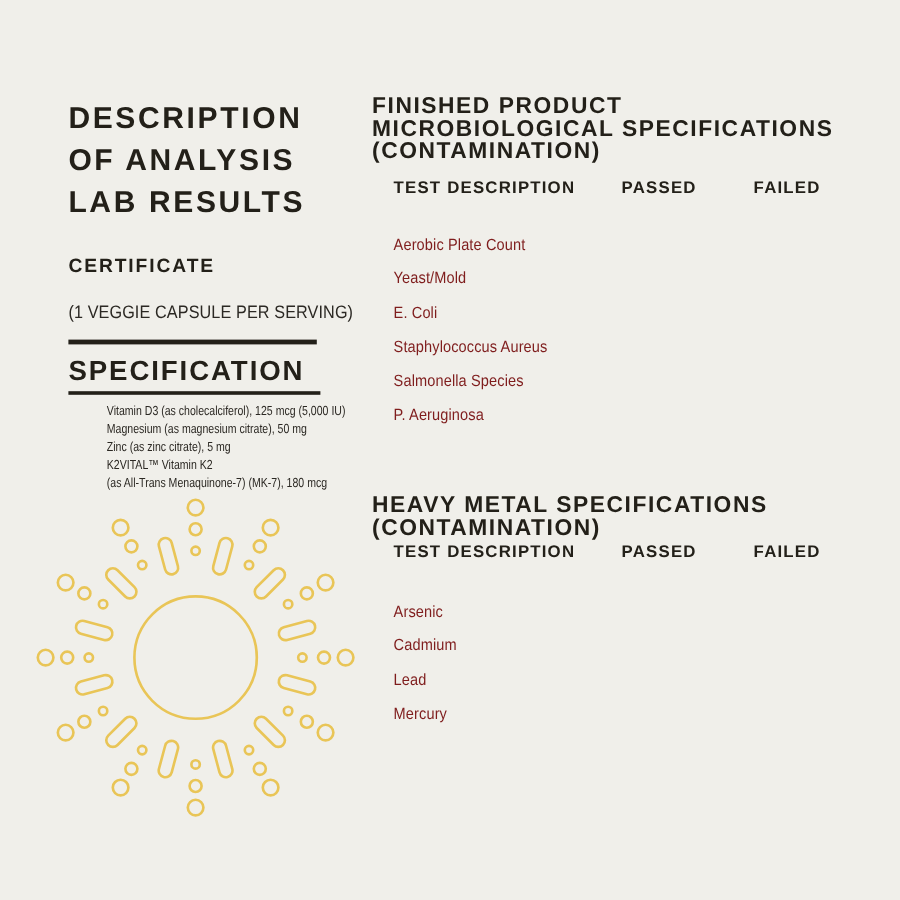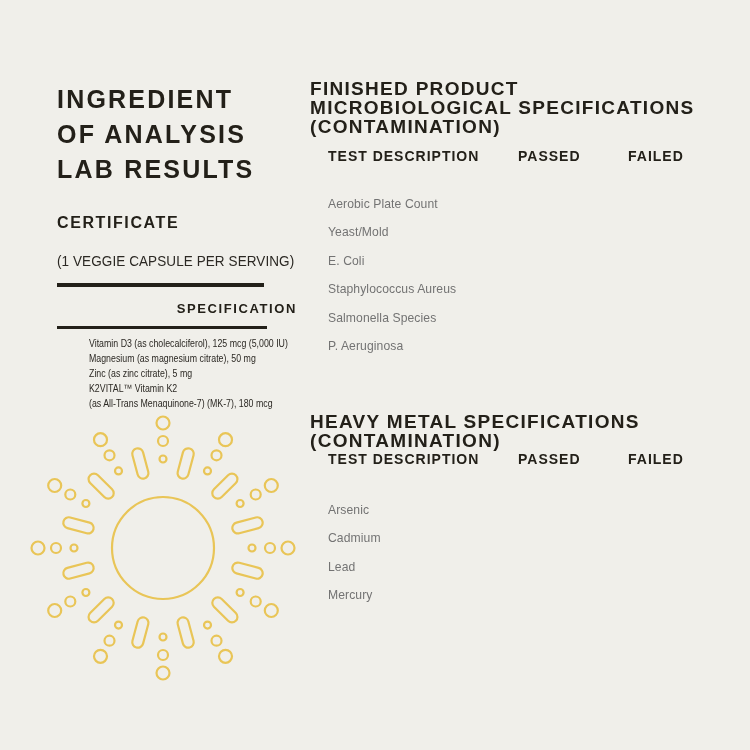--- a/index.html
+++ b/index.html
@@ -8,50 +8,50 @@
     background:#f0efea;
     font-family:"Liberation Sans", sans-serif;
     color:#232019;
   }
   
   .left-col{position:absolute;left:57px;top:82px;width:240px;}
   .page-title{font-size:25px;font-weight:bold;letter-spacing:2.2px;line-height:35px;color:#232019;}
   .ingredient-heading{margin-top:26px;font-size:16px;font-weight:bold;letter-spacing:1.6px;line-height:19px;}
   .serving-note{margin-top:20px;font-size:15px;letter-spacing:0.1px;color:#2b2823;}
   .rule{margin-top:14px;width:207px;height:4px;background:#232019;}
-  .spec-heading{margin-top:12px;font-size:13px;font-weight:bold;letter-spacing:1.6px;line-height:20px;text-align:right;}
+  .spec-heading{margin-top:12px;font-size:23px;font-weight:bold;letter-spacing:1.6px;line-height:20px;}
   .rule2{margin-top:7px;width:210px;height:3px;background:#232019;}
   .spec-list{margin-top:7px;font-size:11px;line-height:15px;color:#2b2823;margin-left:32px;}
   .cond{display:inline-block;transform:scaleX(0.8);transform-origin:0 50%;white-space:nowrap;}
   .cond-mild{display:inline-block;transform:scaleX(0.9);transform-origin:0 50%;white-space:nowrap;}
   
   .sun{position:absolute;left:28px;top:413px;width:270px;height:270px;}
   
   .right-col{position:absolute;left:310px;top:0;width:440px;height:750px;}
   .section-heading{position:absolute;font-size:19px;font-weight:bold;letter-spacing:1.3px;line-height:19px;color:#232019;}
   #micro-heading{top:79px;max-width:390px;}
   #metal-heading{top:412px;max-width:440px;}
   .thead{position:absolute;width:440px;display:grid;grid-template-columns:208px 110px 1fr;align-items:center;}
   #micro-thead{top:148px;}
   #metal-thead{top:451px;}
   .th{font-size:14px;font-weight:bold;letter-spacing:1px;line-height:16px;}
   .th:first-child{padding-left:18px;}
   .tbody{position:absolute;width:440px;}
   #micro-tbody{top:189px;}
   #metal-tbody{top:495px;}
   .trow{height:28.5px;display:grid;grid-template-columns:208px 110px 1fr;align-items:center;}
-  .tcell-label{padding-left:18px;font-size:13.5px;letter-spacing:0.1px;color:#737373;}
+  .tcell-label{padding-left:18px;font-size:13.5px;letter-spacing:0.1px;color:#7f1d1d;}
   .dot{width:14px;height:14px;border-radius:50%;margin-left:18px;}
 </style>
 </head>
 <body>
 
 <div class="left-col">
   <div class="page-title">
-    <div>INGREDIENT</div>
+    <div>DESCRIPTION</div>
     <div>OF ANALYSIS</div>
     <div>LAB RESULTS</div>
   </div>
 
   <div class="ingredient-heading">CERTIFICATE</div>
   <div class="serving-note">
     <span class="cond-mild">(1 VEGGIE CAPSULE PER SERVING)</span>
   </div>
 
   <div class="rule"></div>

